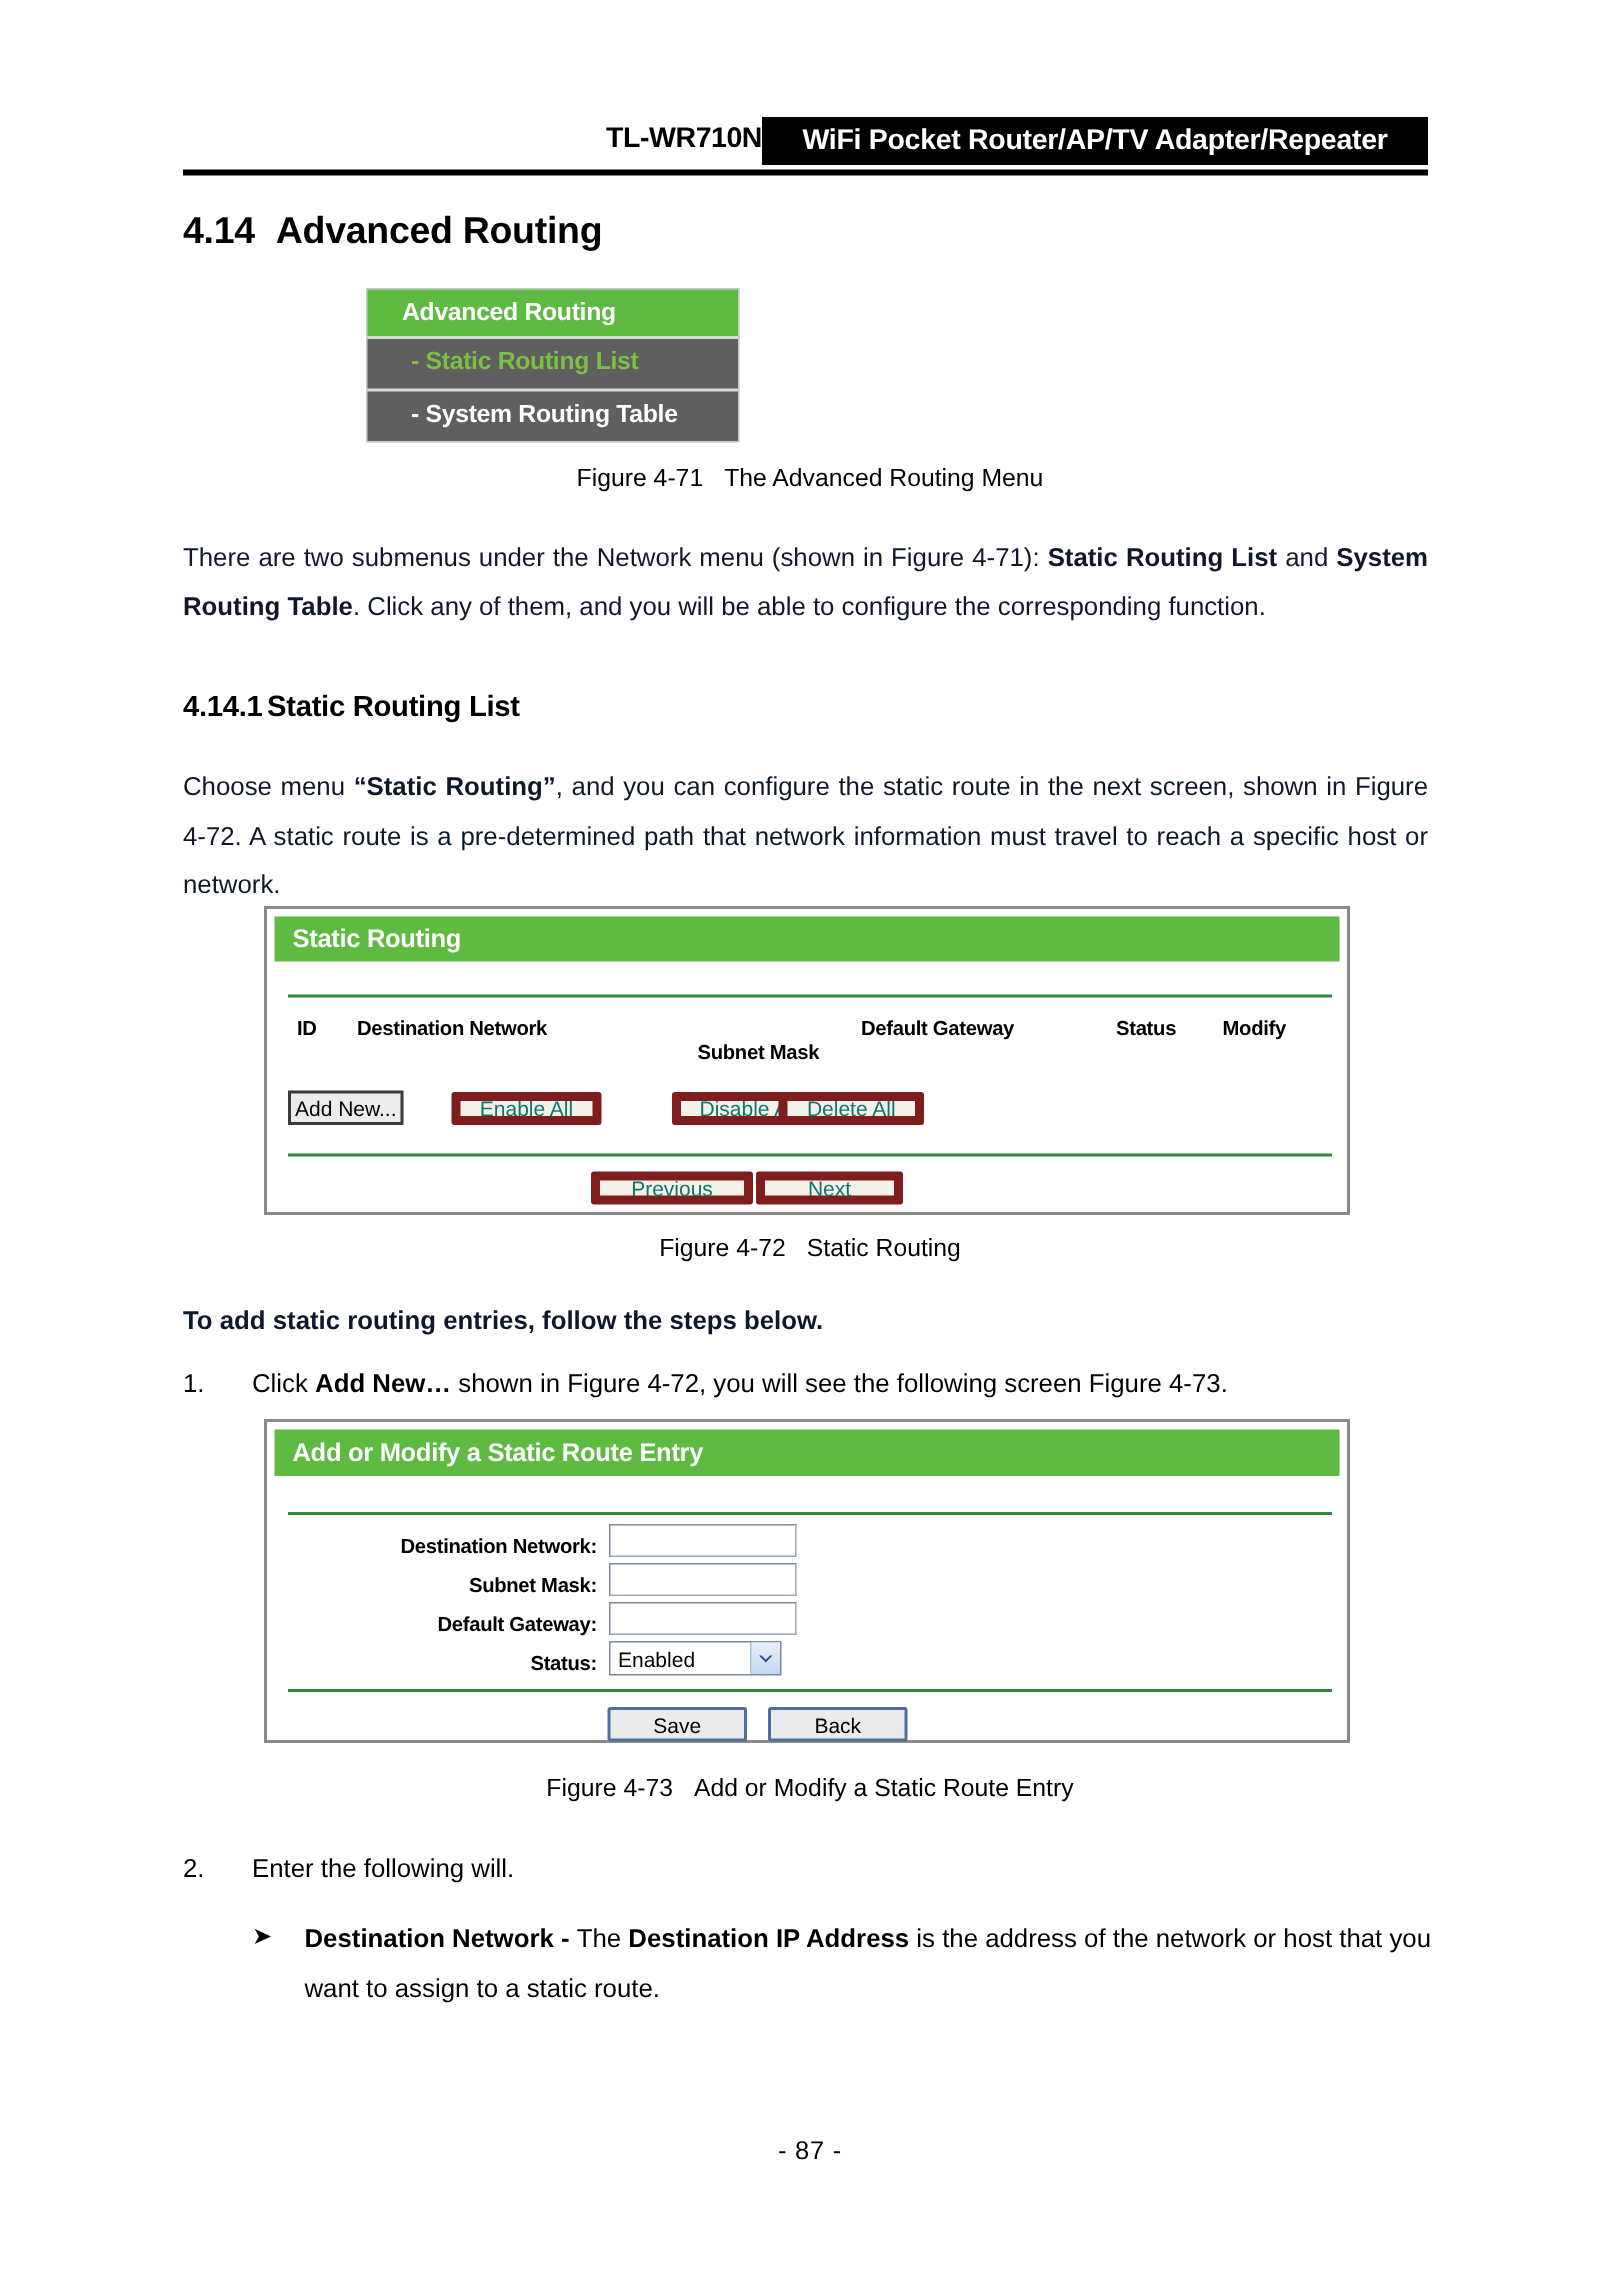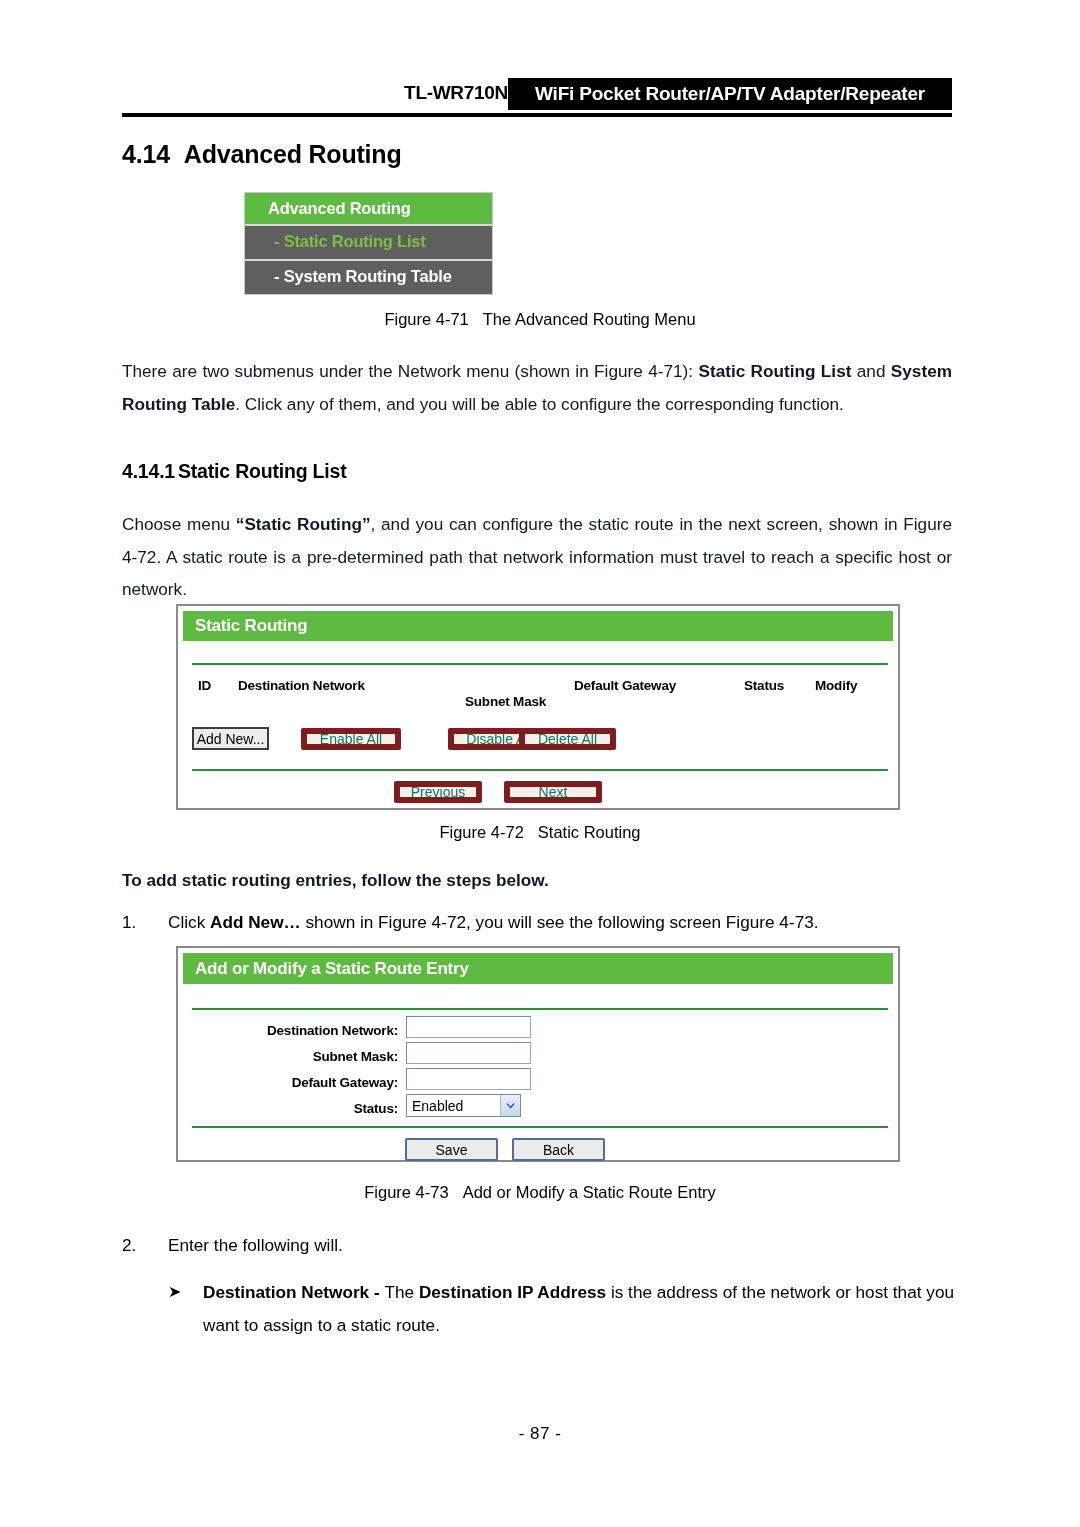--- a/index.html
+++ b/index.html
@@ -362,21 +362,21 @@
     <div class="col-head" style="left:566px; top:72px;text-align:right;">Status</div>
     <div class="col-head" style="left:637px; top:72px;">Modify</div>
 
     <div class="btn focus" style="left:14px;  top:121px; width:77px;  height:23px;">Add New...</div>
     <div class="btn disabled" style="left:123px; top:122px; width:100px; height:22px;">Enable All</div>
     <div class="btn disabled" style="left:231px; top:122px; width:102px; height:22px;margin-left:39px;">Disable All</div>
     <div class="btn disabled" style="left:341px; top:122px; width:97px;  height:22px;">Delete All</div>
 
     <div class="rule-bot"></div>
 
-    <div class="btn disabled" style="left:216px; top:175px; width:88px; height:22px;text-align:right;">Previous</div>
+    <div class="btn disabled" style="left:216px; top:175px; width:108px; height:22px;text-align:right;">Previous</div>
     <div class="btn disabled" style="left:326px; top:175px; width:98px; height:22px;">Next</div>
   </div>
 
   <div class="caption" style="top:823px;">
     <span>Figure 4-72</span><span class="gap"></span><span>Static Routing</span>
   </div>
 
   <div class="para" style="top:864px; font-weight:bold;">To add static routing entries, follow the steps below.</div>
 
   <div class="listitem" style="left:122px; top:906px; width:830px;">

